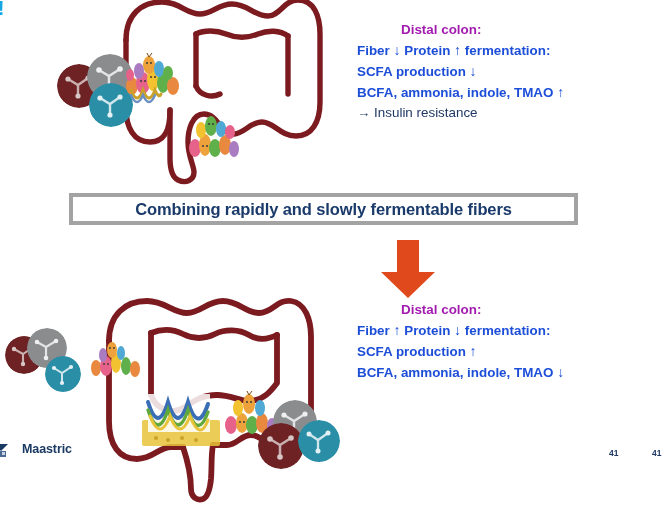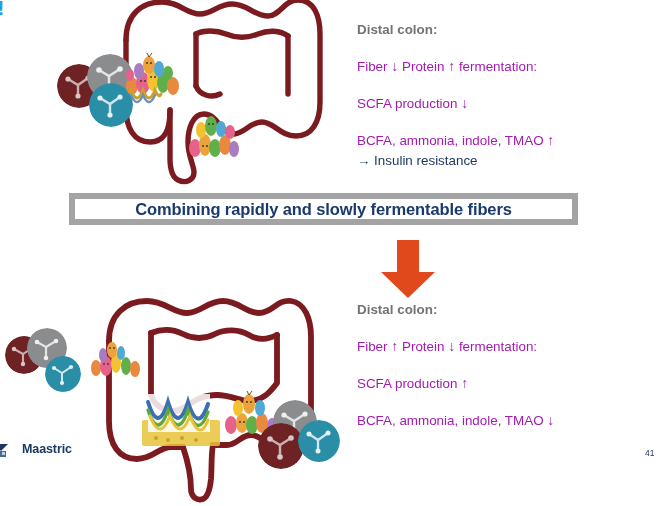--- a/index.html
+++ b/index.html
@@ -51,21 +51,21 @@
   .helix { position: absolute; }
   .helix svg { display:block; overflow:visible; }
 
   
   #headline-box {
     position: absolute;
     left: 69px;
     top: 193px;
     width: 509px;
     height: 32px;
-    border: 6px solid #a3a3a3;
+    border: 4px solid #a3a3a3;
     background: #ffffff;
     display: flex;
     align-items: center;
     justify-content: center;
     box-sizing: border-box;
   }
   #headline-box .headline-text {
     font-size: 16.5px;
     font-weight: bold;
     color: #1A3A6B;
@@ -84,22 +84,22 @@
   #orange-arrow svg { display:block; }
 
   
   .info-block {
     position: absolute;
     font-size: 13.4px;
     line-height: 20px;
     color: #1F3864;
     white-space: nowrap;
   }
-  .info-block .hdr { font-weight: bold; color:#737373; }
-  .info-block .body { color:#a21caf; font-weight: normal; margin-top: 16px; }
+  .info-block .hdr { font-weight: bold; color:#a21caf;margin-left:44px; }
+  .info-block .body { color:#1d4ed8; font-weight: bold; }
   .info-block .concl { font-weight: normal; color:#1F3864; }
   .arrow-glyph { font-weight: bold; font-size: 14px; }
   .arr-up::after  { content:"\2191"; }
   .arr-down::after{ content:"\2193"; }
 
   #info-top    { left: 357px; top: 20px;  }
   #info-bottom { left: 357px; top: 300px; }
 
   
   #footer-logo {
@@ -117,23 +117,22 @@
     font-weight: bold;
     color: #1B3A63;
     letter-spacing: -0.1px;
     white-space: nowrap;
   }
 
   
   .page-num {
     position: absolute;
     font-size: 8.5px;
-    font-weight: normal;
+    font-weight: bold;
     color: #1F3864;
-    margin-left: 36px;
   }
   #page-num-a { left: 609px; top: 448px; }
   #page-num-b { left: 652px; top: 448px; }
 </style>
 </head>
 <body>
 
 <div id="slide">
 
   <div class="slide-title">our diet!</div>

